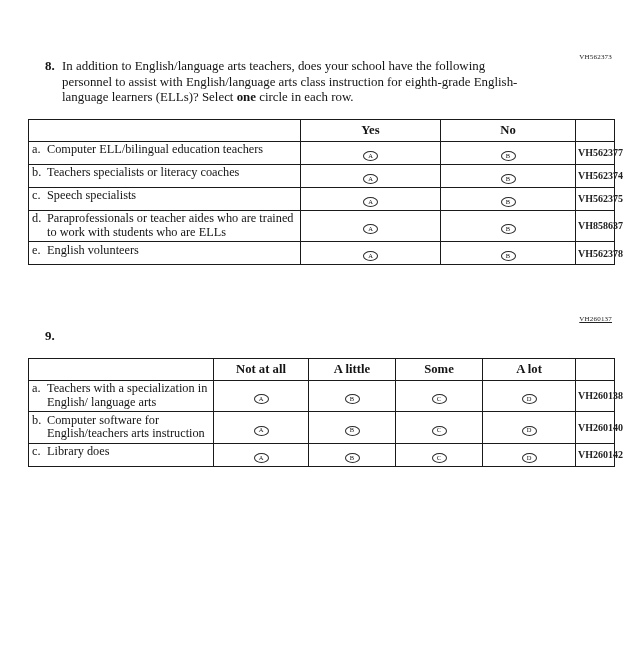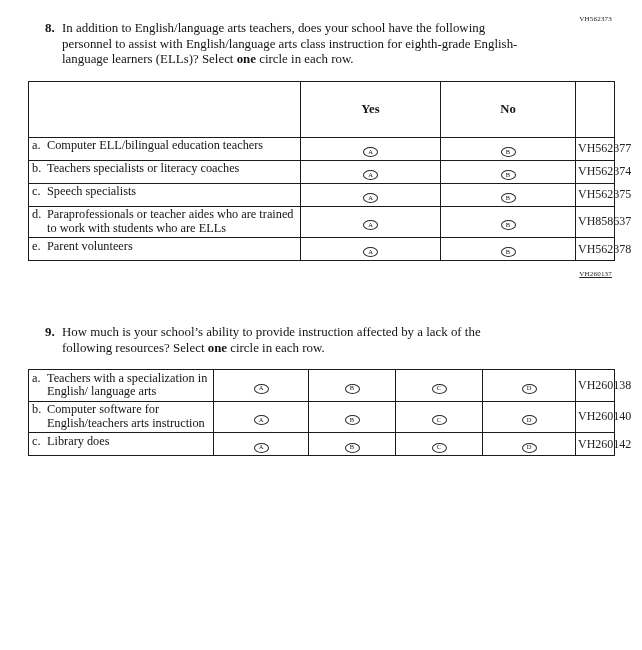--- a/index.html
+++ b/index.html
@@ -3,29 +3,30 @@
 <meta charset="utf-8">
 <style>
   html,body { margin:0; padding:0; background:#fff; }
   .page {
     position:relative;
     width:642px; height:498px;
     background:#ffffff;
     font-family:"Liberation Serif", serif;
     color:#141414;
     overflow:hidden;
+    margin-top:38px;
   }
   .vh-code {
     position:absolute;
     font-size:7px;
     letter-spacing:0.2px;
     color:#222;
   }
   .code-q8 { top:15px; right:30px; }
-  .code-q9 { top:270px; right:30px;text-decoration:underline; }
+  .code-q9 { top:277px; right:30px;text-decoration:underline; }
 
   .qhead {
     display:flex;
     margin-left:45px;
     font-size:12.9px;
     line-height:15.5px;
   }
   .q8head { margin-top:21px; }
   .q9head { margin-top:64px; }
   .qhead .num { font-weight:bold; width:17px; flex:none; }
@@ -35,40 +36,41 @@
     border-collapse:collapse;
     table-layout:fixed;
     margin-left:28px;
     margin-top:13px;
     width:586px;
   }
   td, th { border:1px solid #1a1a1a; }
   th {
     font-size:12.7px;
     font-weight:bold;
-    padding:20px 2px;
+    padding:3px 2px;
     height:15px;
     text-align:center;
   }
   td.lbl {
     vertical-align:top;
     padding:1.5px 4px 1.5px 3px;
     font-size:12.3px;
     line-height:13.8px;
   }
   td.ans {
     text-align:center;
     vertical-align:middle;
     padding:2px 0;
   }
   td.codecell {
-    font-size:12px;
+    font-size:10px;
     padding:1px 1px 1px 2px;
     vertical-align:middle;
     color:#222;
+    font-weight:bold;
   }
   .t1 tr.simple td.lbl { height:13px; }
   .rl { display:flex; }
   .rl .lt { width:15px; flex:none; }
   .rl .tx { flex:1; overflow-wrap:anywhere; }
   .oval {
     display:inline-flex;
     width:15px; height:10px;
     border:1px solid #2a2a2a;
     border-radius:50%;
@@ -163,51 +165,58 @@
             </span></td>
       <td class="ans"><span class="oval">
               <span>B</span>
             </span></td>
       <td class="codecell">VH858637</td>
     </tr>
     <tr class="simple">
       <td class="lbl">
             <div class="rl">
               <span class="lt">e.</span>
-              <span class="tx">Parent volunteers</span>
+              <span class="tx">English volunteers</span>
             </div>
           </td>
       <td class="ans"><span class="oval">
               <span>A</span>
             </span></td>
       <td class="ans"><span class="oval">
               <span>B</span>
             </span></td>
       <td class="codecell">VH562378</td>
     </tr>
   </tbody>
     </table>
 
   <span class="vh-code code-q9">VH260137</span>
 
   <div class="qhead q9head">
     <span class="num">9.</span>
-    <span class="txt"><span>How much is your school’s ability to provide instruction affected by a lack of the following resources? Select </span><b>one</b><span> circle in each row.</span></span>
   </div>
 
   <table class="t2">
     <colgroup>
         <col style="width:185px">
         <col style="width:95px">
         <col style="width:87px">
         <col style="width:87px">
         <col style="width:93px">
         <col style="width:39px">
       </colgroup>
     <tbody>
+        <tr>
+      <th></th>
+      <th>Not at all</th>
+      <th>A little</th>
+      <th>Some</th>
+      <th>A lot</th>
+      <th></th>
+    </tr>
     <tr>
       <td class="lbl">
             <div class="rl">
               <span class="lt">a.</span>
               <span class="tx">Teachers with a specialization in English/ language arts</span>
             </div>
           </td>
       <td class="ans"><span class="oval">
               <span>A</span>
             </span></td>

